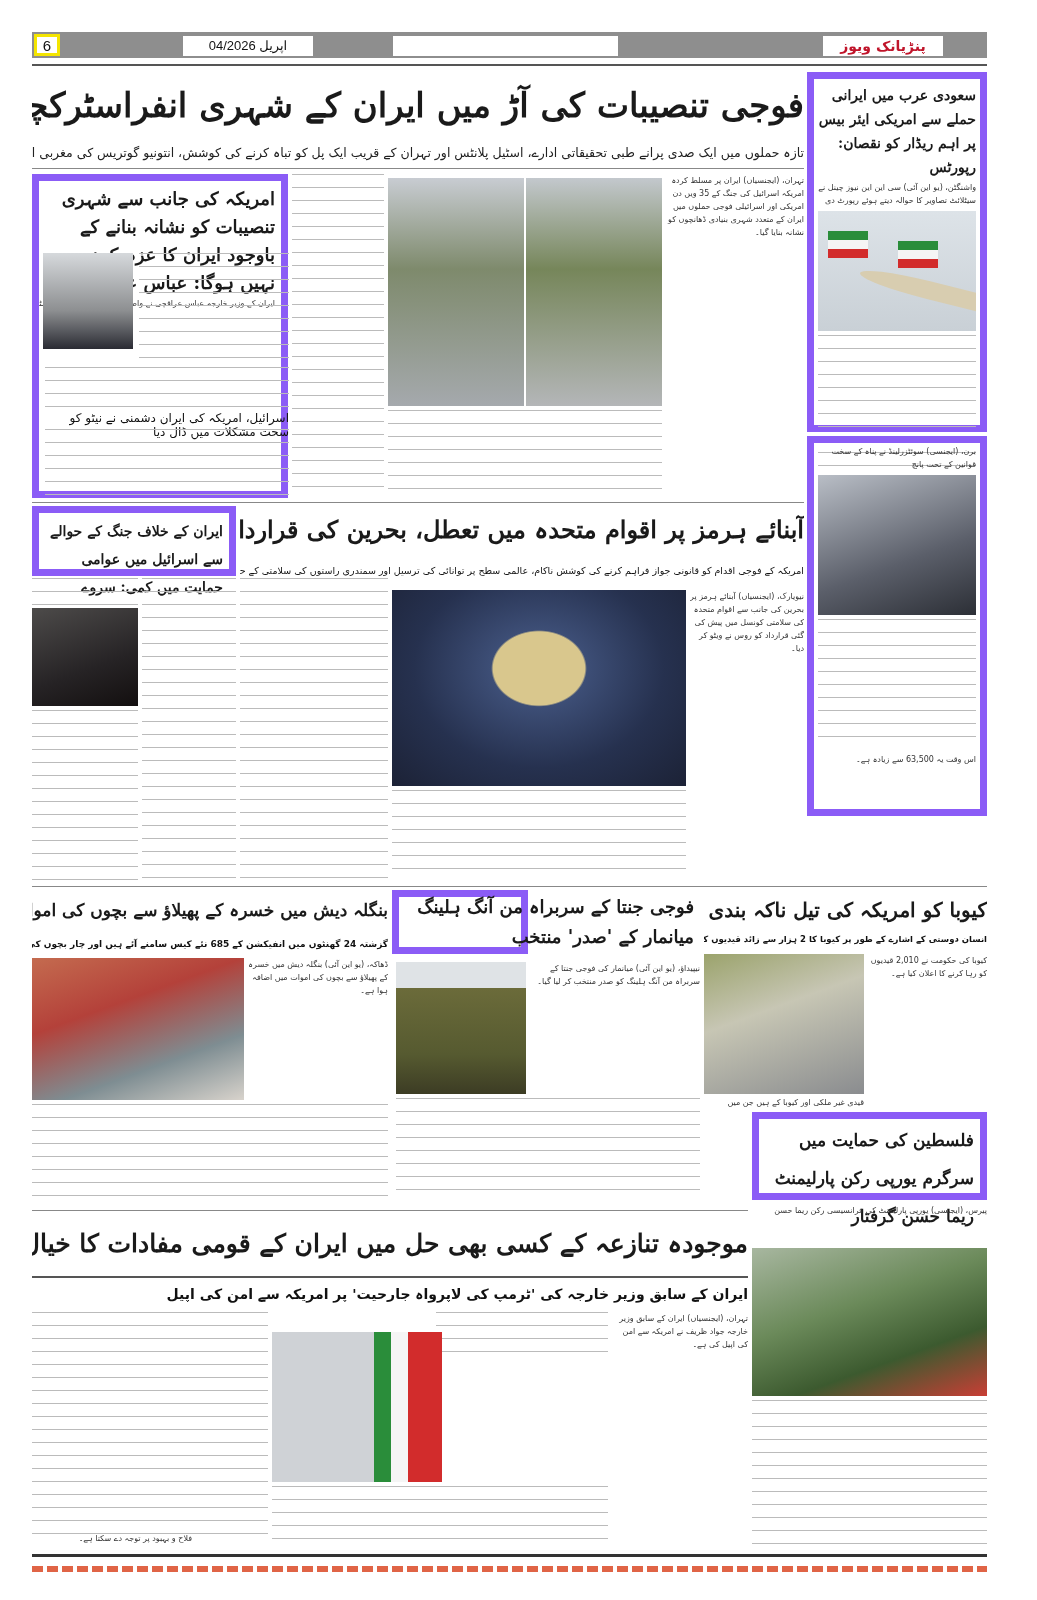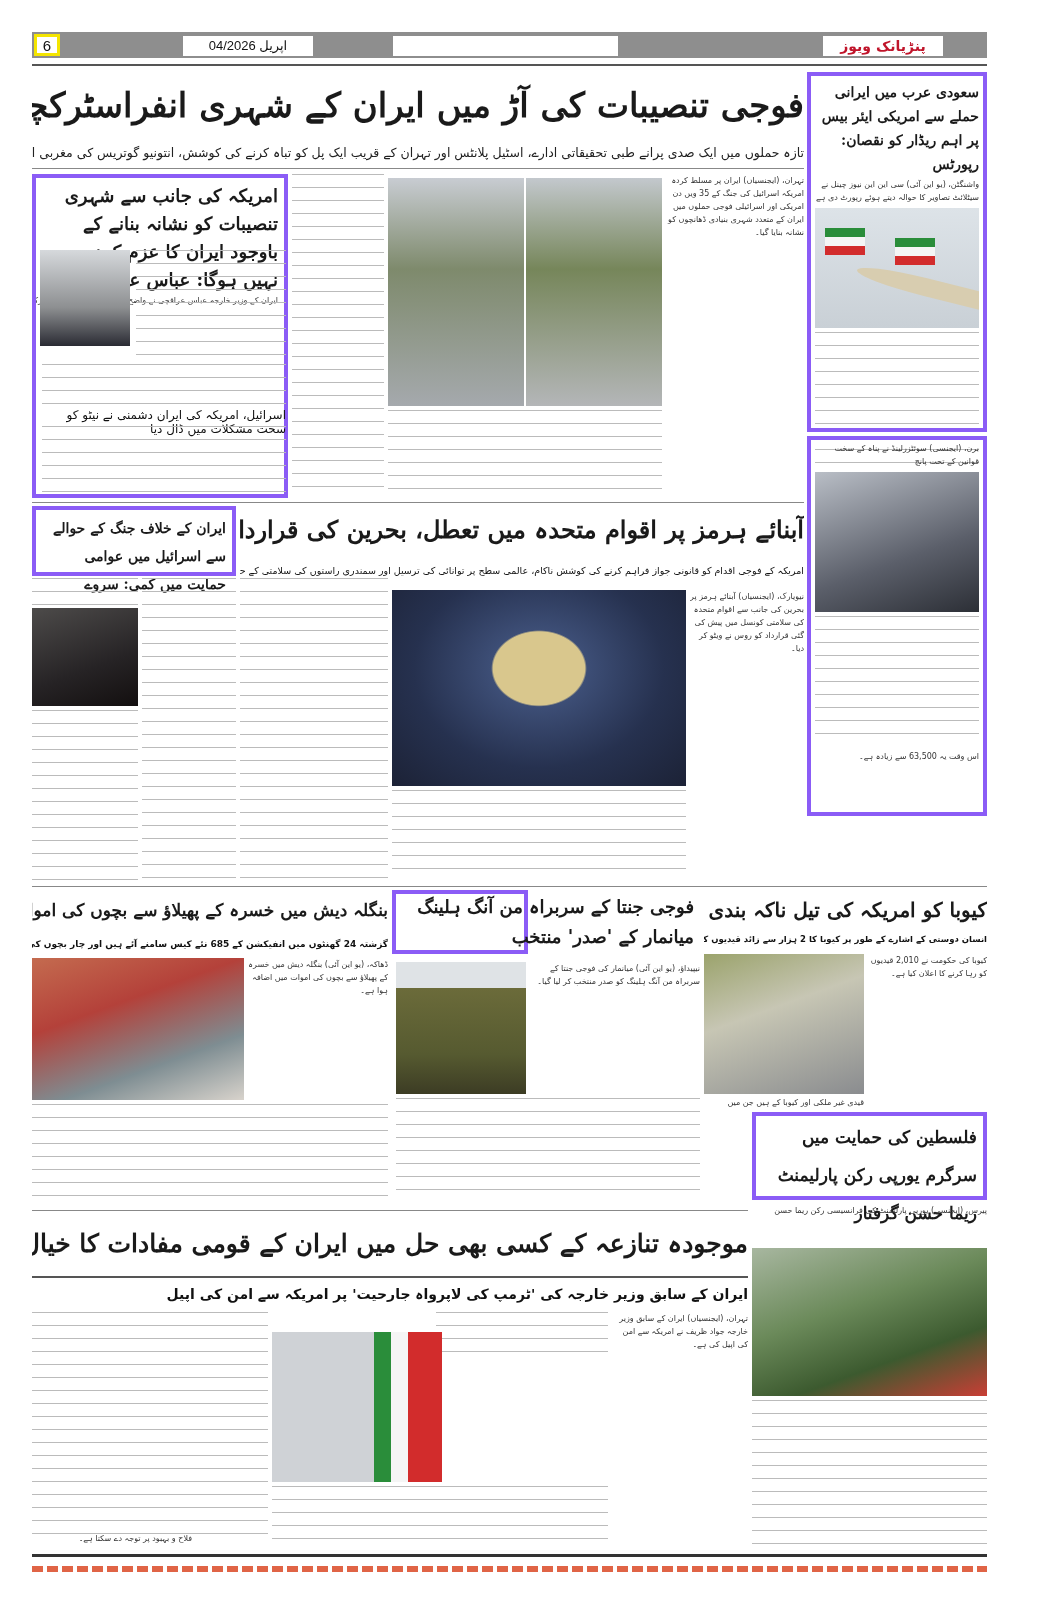--- a/index.html
+++ b/index.html
@@ -12,21 +12,21 @@
              border:3px solid #f4e500; box-sizing:border-box; font-size:15px;
              font-family:"Liberation Sans", sans-serif; text-align:center; line-height:17px; }
   .datebox { left:183px; top:36px; width:130px; height:20px; background:#fff;
              font-size:13px; text-align:center; line-height:20px;
              font-family:"Liberation Sans", sans-serif; }
   .blankbox { left:393px; top:36px; width:225px; height:20px; background:#fff; }
   .logobox { left:823px; top:36px; width:120px; height:20px; background:#fff;
              color:#c0142a; font-weight:bold; font-size:14px; text-align:center; line-height:20px; }
   .rule { left:32px; height:2px; background:#555; }
   .headline { font-family:"DejaVu Serif", serif; font-weight:bold; color:#1a1a1a; }
-  .box { border:4px solid #8b5cf6; box-sizing:border-box; }
+  .box { border:7px solid #8b5cf6; box-sizing:border-box; }
   .col-text { font-size:8px; line-height:13px; color:#333; overflow:hidden; }
   .photo { overflow:hidden; }
   .dashrule { left:32px; top:1566px; width:955px; height:6px;
               background:repeating-linear-gradient(90deg,#e06446 0 11px, transparent 11px 15px); }
   .lines { background:repeating-linear-gradient(180deg, #bbb 0 1px, transparent 1px 13px); }
 </style>
 </head>
 <body>
 
 <div class="abs masthead"></div>

